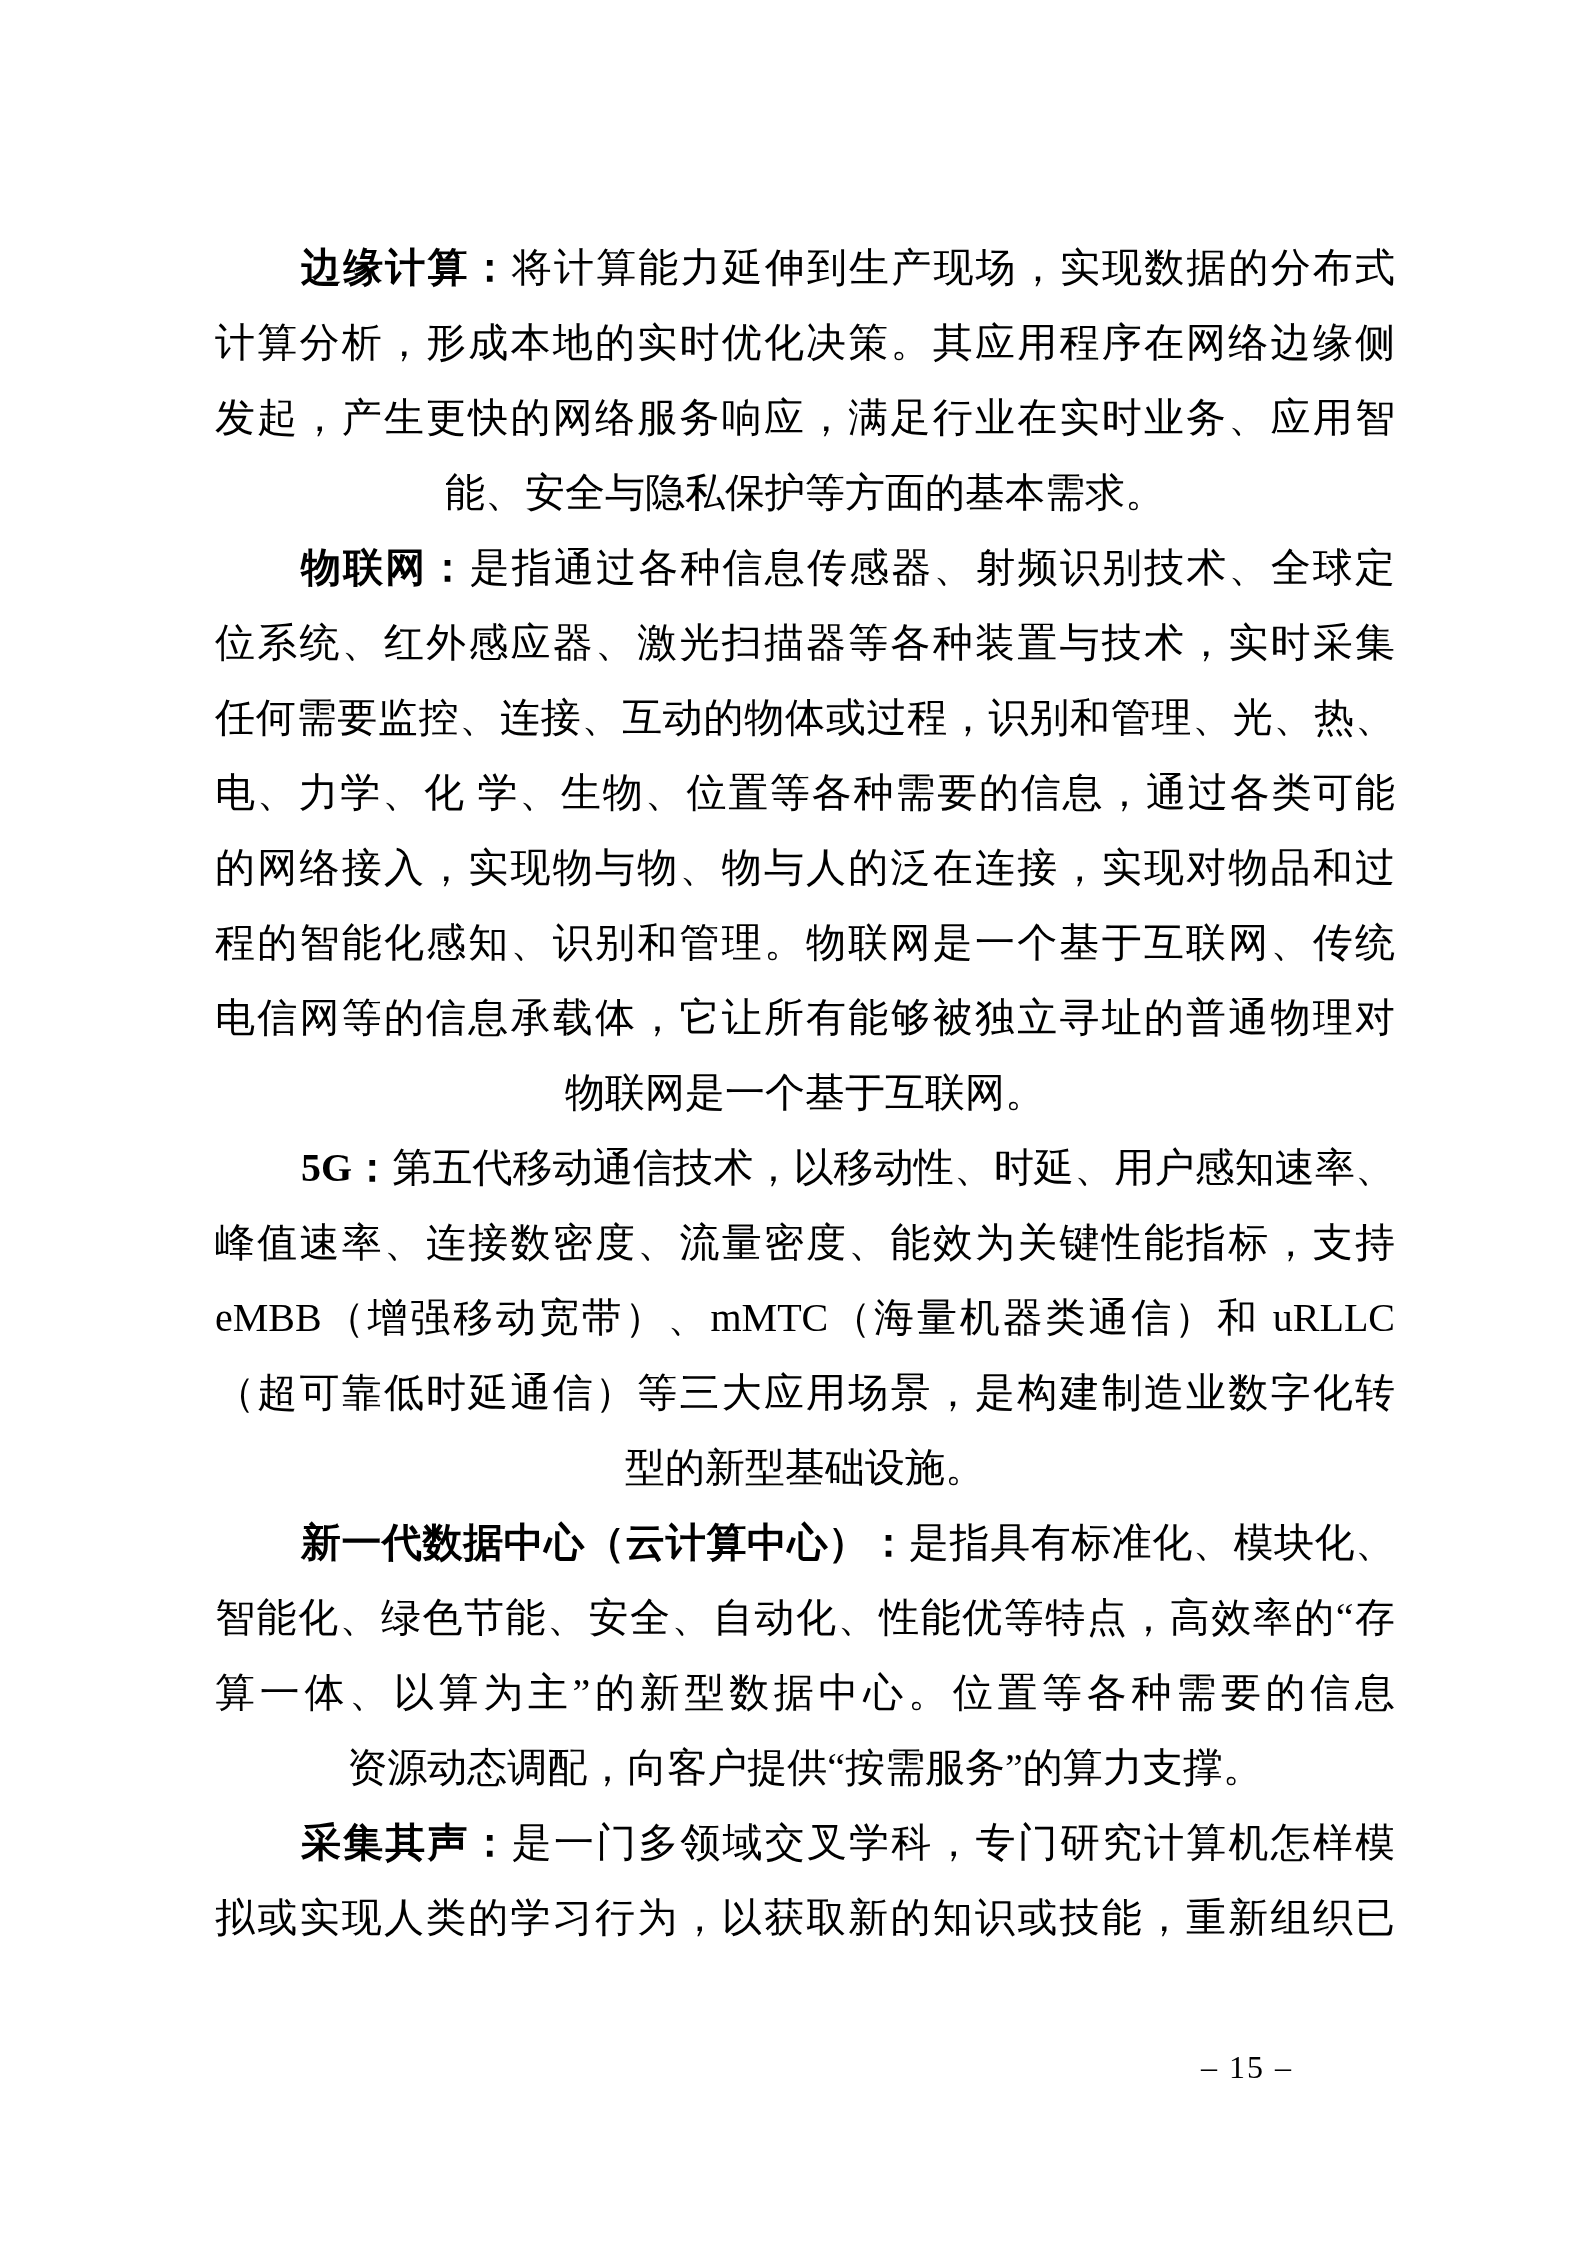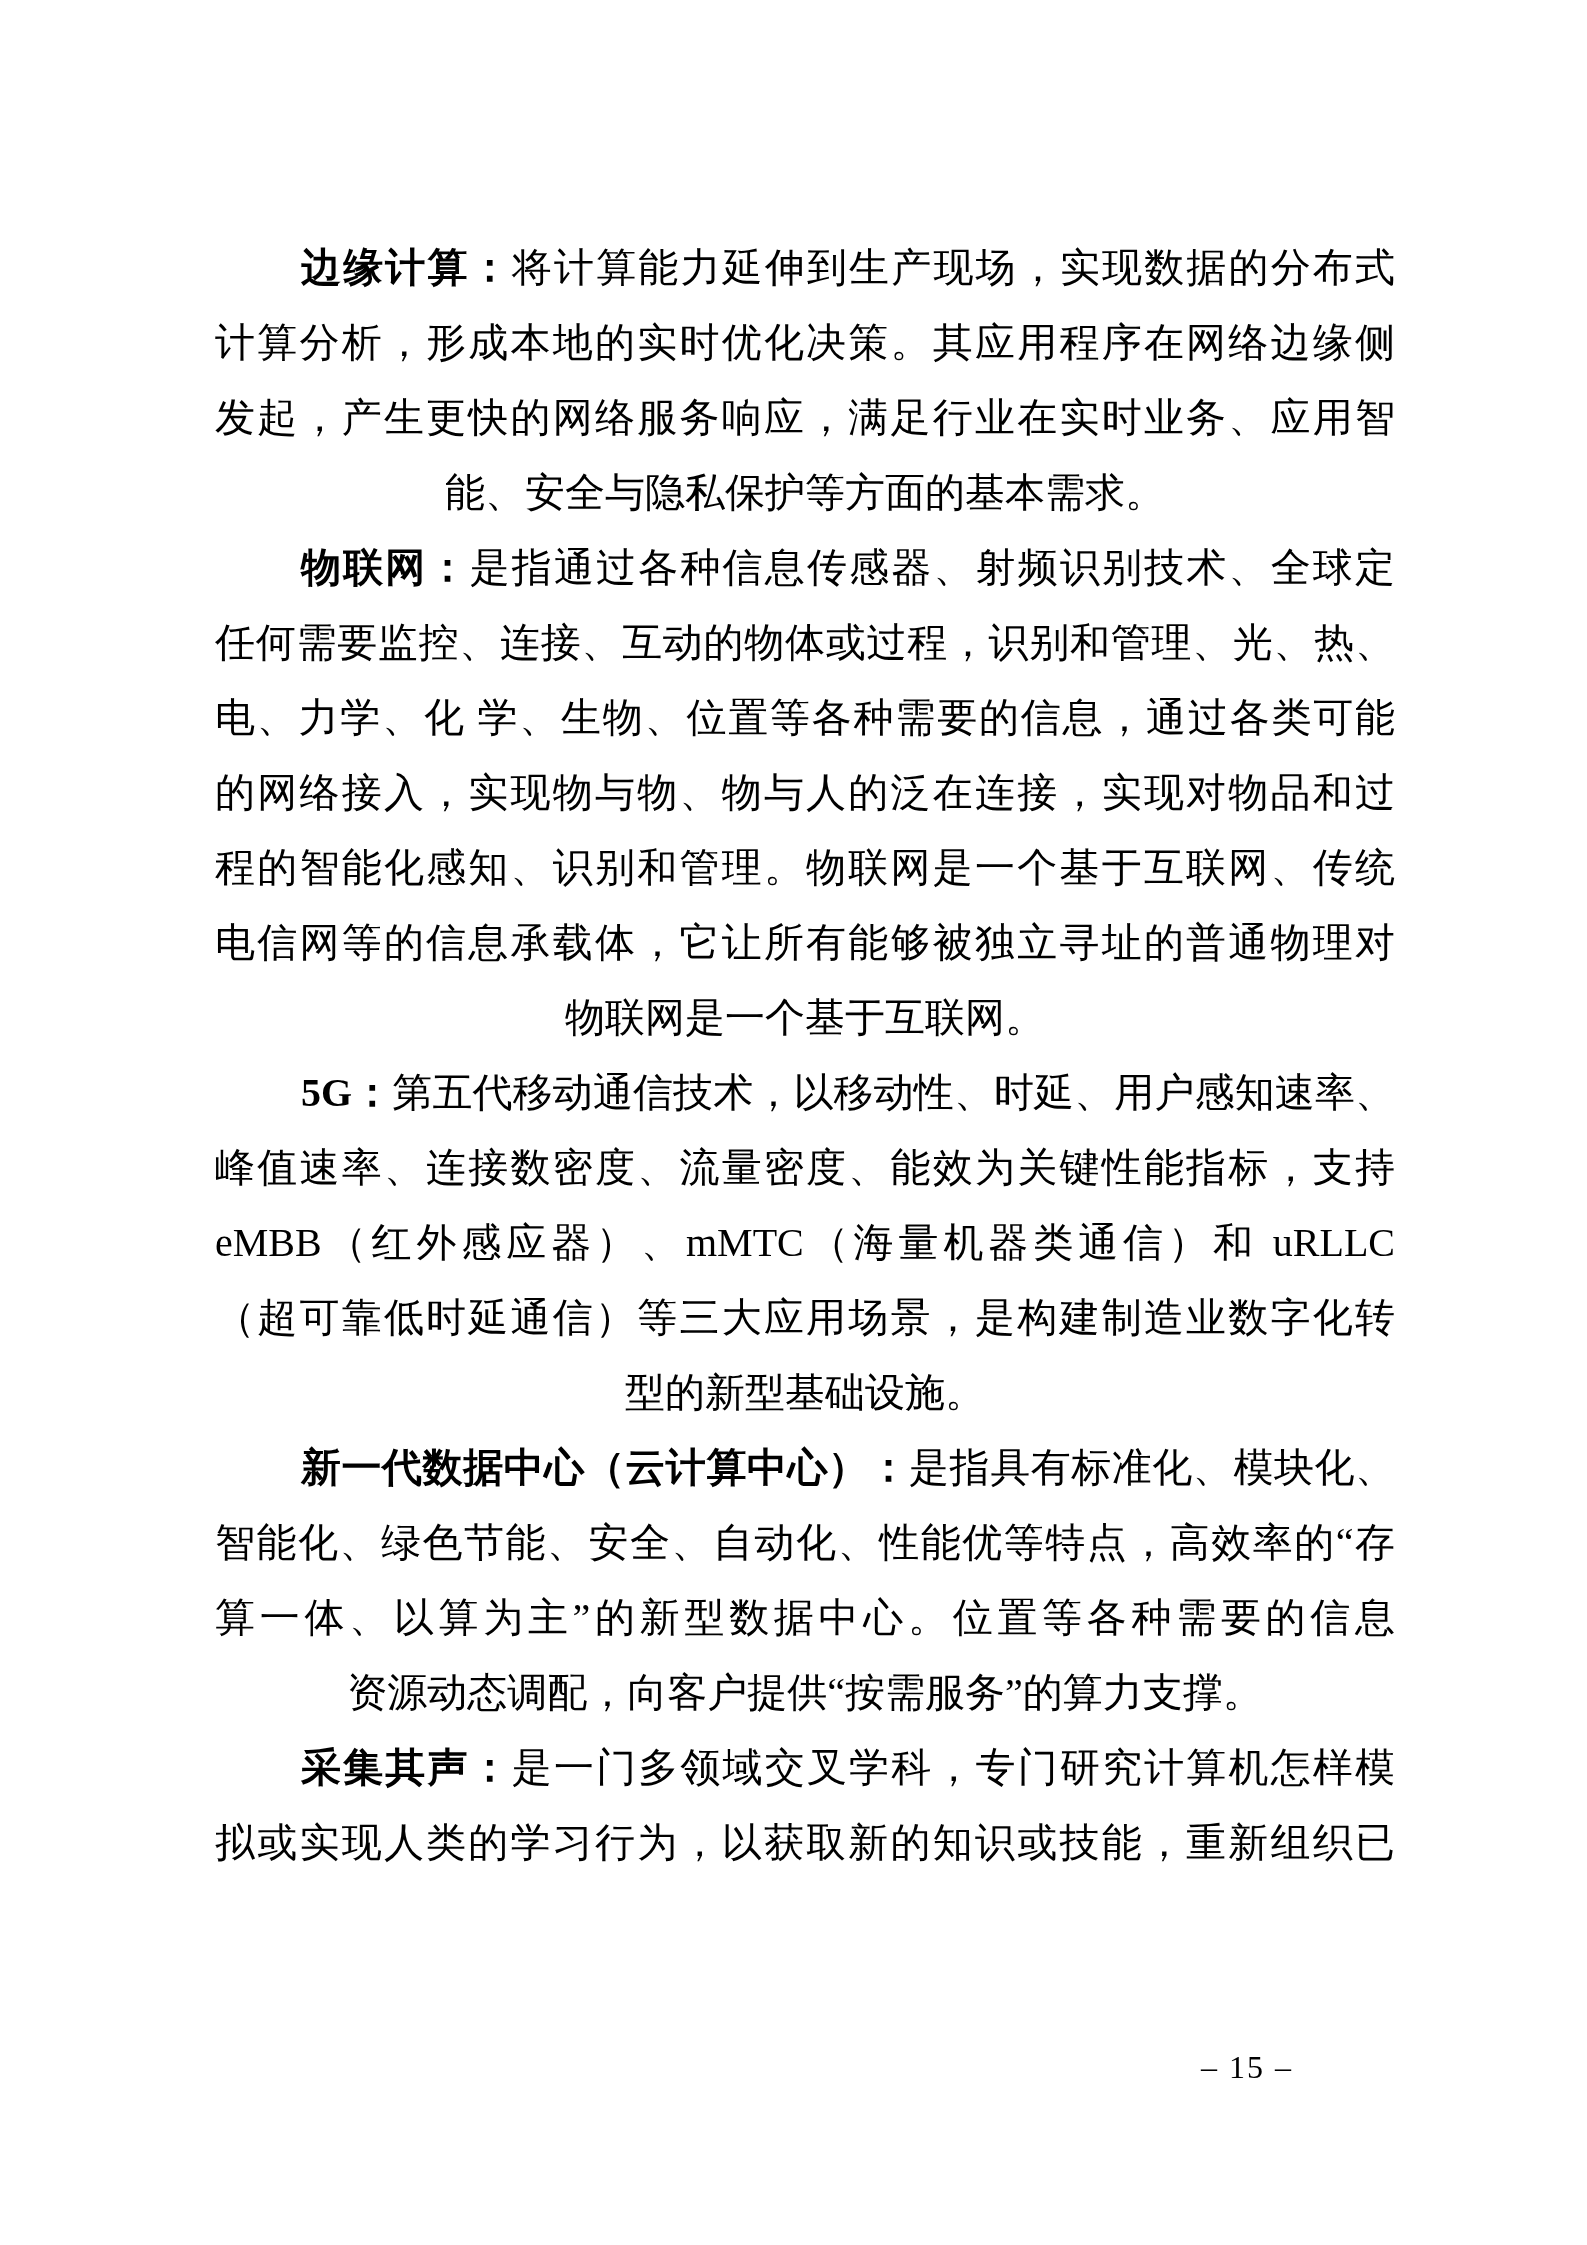--- a/index.html
+++ b/index.html
@@ -58,29 +58,30 @@
 </head>
 <body>
 
 <div class="page">
   <div class="doc">
       <div class="line jl ind"><span class="term">边缘计算：</span>将计算能力延伸到生产现场，实现数据的分布式</div>
       <div class="line jl">计算分析，形成本地的实时优化决策。其应用程序在网络边缘侧</div>
       <div class="line jl">发起，产生更快的网络服务响应，满足行业在实时业务、应用智</div>
       <div class="line">能、安全与隐私保护等方面的基本需求。</div>
       <div class="line jl ind"><span class="term">物联网：</span>是指通过各种信息传感器、射频识别技术、全球定</div>
+      <div class="line jl">位系统、红外感应器、激光扫描器等各种装置与技术，实时采集</div>
       <div class="line jl">任何需要监控、连接、互动的物体或过程，识别和管理、光、热、</div>
       <div class="line jl">电、力学、化 学、生物、位置等各种需要的信息，通过各类可能</div>
       <div class="line jl">的网络接入，实现物与物、物与人的泛在连接，实现对物品和过</div>
       <div class="line jl">程的智能化感知、识别和管理。物联网是一个基于互联网、传统</div>
       <div class="line jl">电信网等的信息承载体，它让所有能够被独立寻址的普通物理对</div>
       <div class="line">物联网是一个基于互联网。</div>
       <div class="line jl ind"><span class="term">5G：</span>第五代移动通信技术，以移动性、时延、用户感知速率、</div>
       <div class="line jl">峰值速率、连接数密度、流量密度、能效为关键性能指标，支持</div>
-      <div class="line jl">eMBB（红外感应器）、mMTC（海量机器类通信）和 uRLLC</div>
+      <div class="line jl">eMBB（增强移动宽带）、mMTC（海量机器类通信）和 uRLLC</div>
       <div class="line jl">（超可靠低时延通信）等三大应用场景，是构建制造业数字化转</div>
       <div class="line">型的新型基础设施。</div>
       <div class="line jl ind"><span class="term">新一代数据中心（云计算中心）：</span>是指具有标准化、模块化、</div>
       <div class="line jl">智能化、绿色节能、安全、自动化、性能优等特点，高效率的“存</div>
       <div class="line jl">算一体、以算为主”的新型数据中心。位置等各种需要的信息</div>
       <div class="line">资源动态调配，向客户提供“按需服务”的算力支撑。</div>
       <div class="line jl ind"><span class="term">采集其声：</span>是一门多领域交叉学科，专门研究计算机怎样模</div>
       <div class="line jl">拟或实现人类的学习行为，以获取新的知识或技能，重新组织已</div>
     </div>
   <div class="footer">– 15 –</div>

